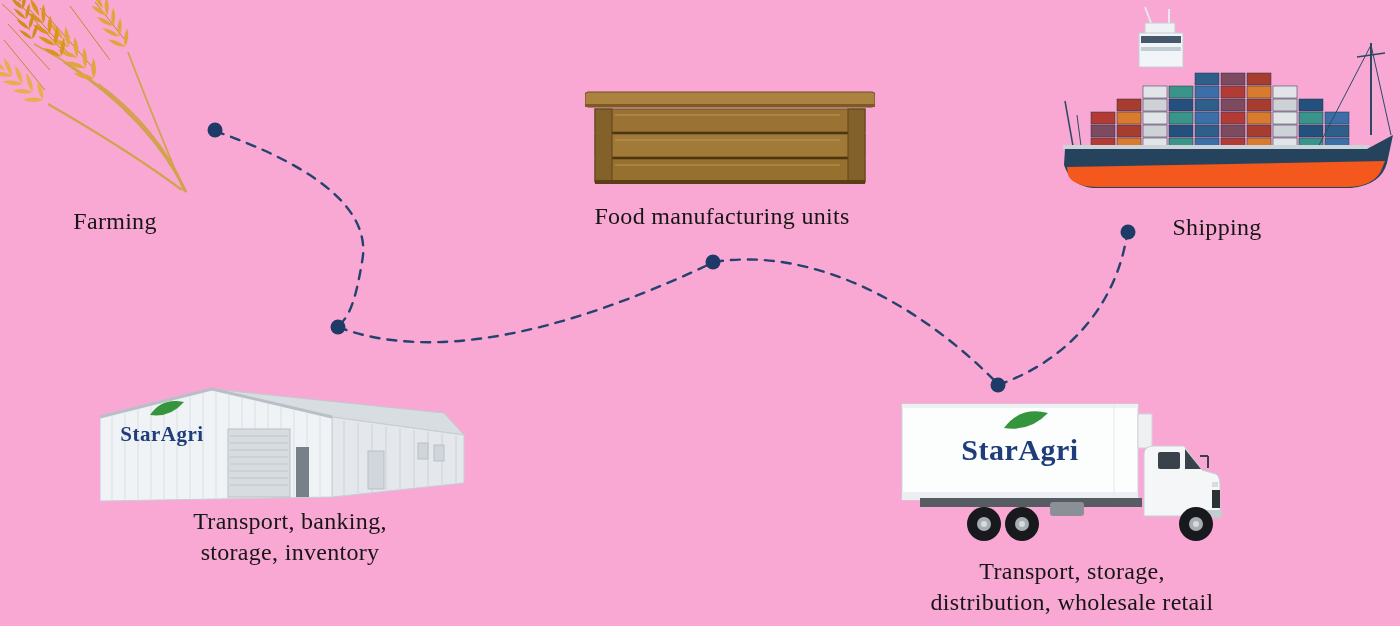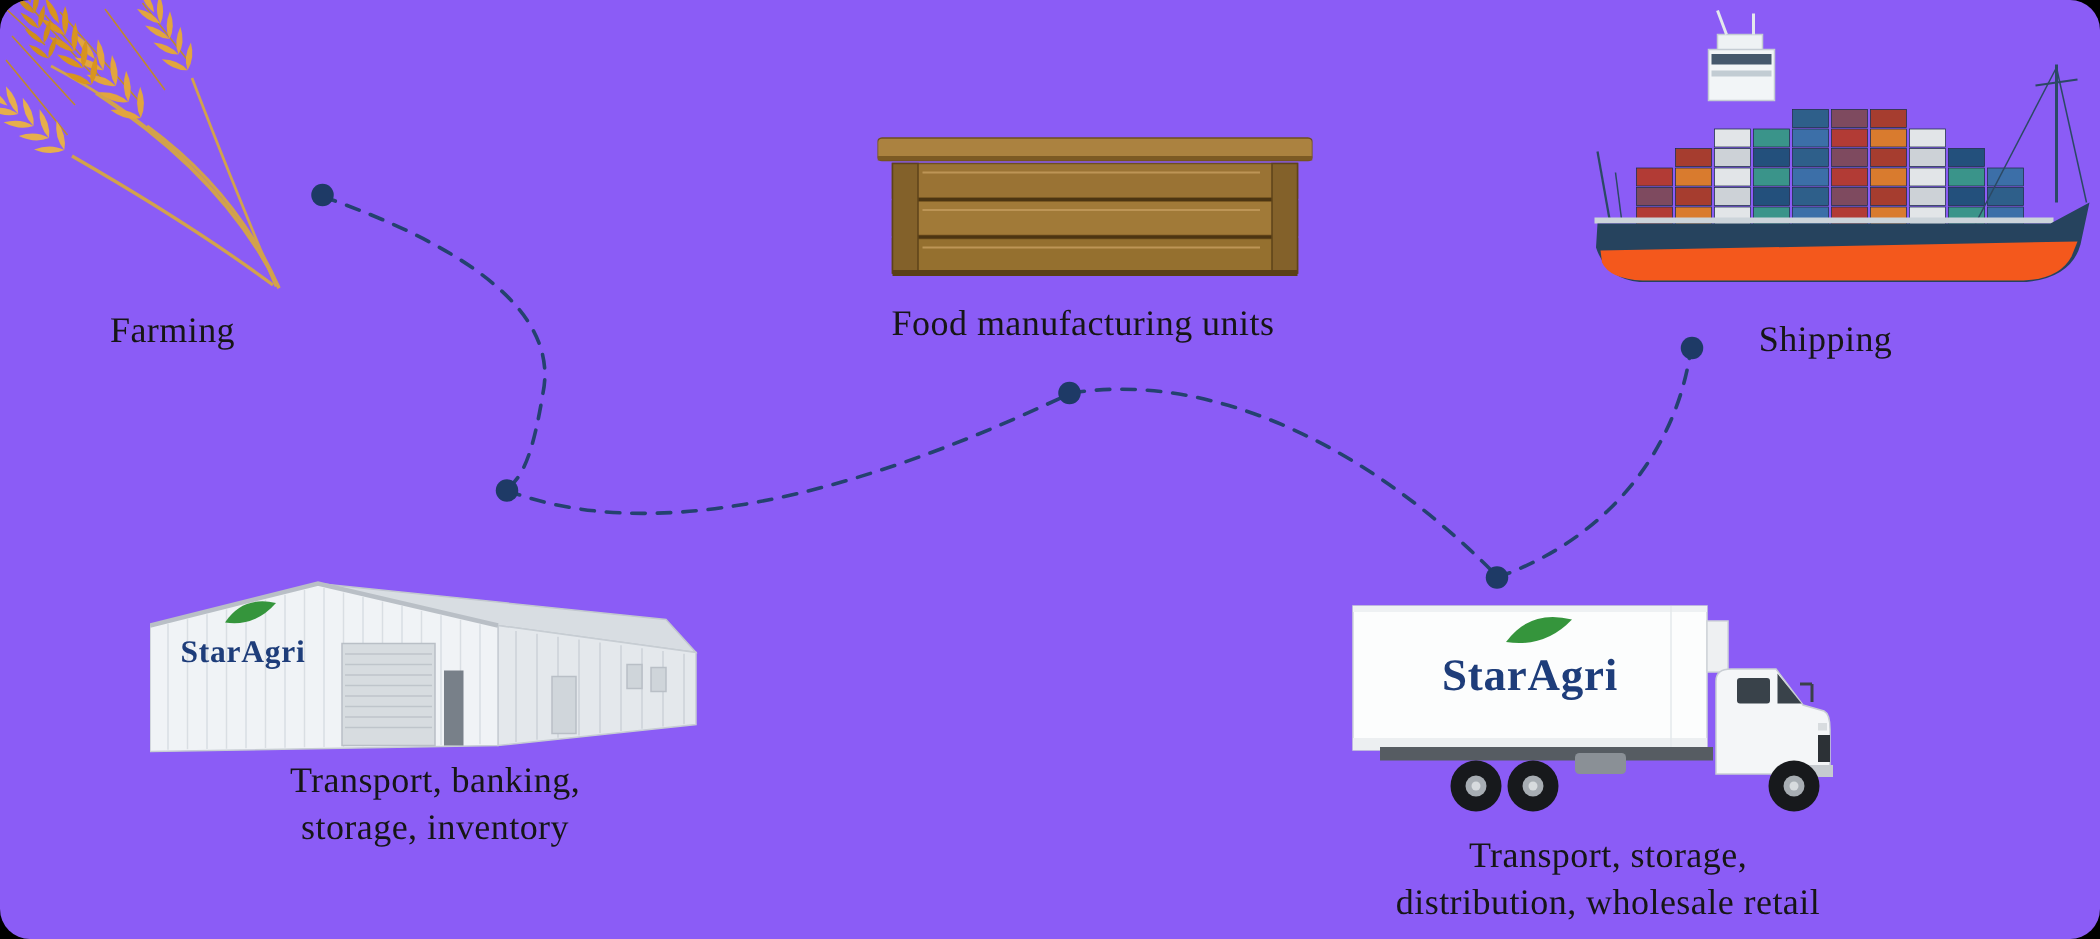--- a/index.html
+++ b/index.html
@@ -1,17 +1,17 @@
 <!DOCTYPE html>
 <html><head>
 <meta charset="utf-8">
 <style>
   html,body{margin:0;padding:0;background:#000;}
-  .canvas{position:relative;width:1400px;height:626px;background:#8b5cf6;overflow:hidden;
-          font-family:"Liberation Serif",serif;border-radius:20px;}
+  .canvas{position:relative;width:1400px;height:626px;background:#f9a8d4;overflow:hidden;
+          font-family:"Liberation Serif",serif;}
   .stage-label{position:absolute;transform:translateX(-50%);color:#161616;font-size:24px;
                line-height:30px;white-space:nowrap;text-align:center;letter-spacing:.3px;}
   .abs{position:absolute;}
   svg{display:block;}
   .logo-text{font-family:"Liberation Serif",serif;font-weight:bold;fill:#1e3d7a;letter-spacing:.5px;}
 </style>
 </head>
 <body>
 
 <div class="canvas">

